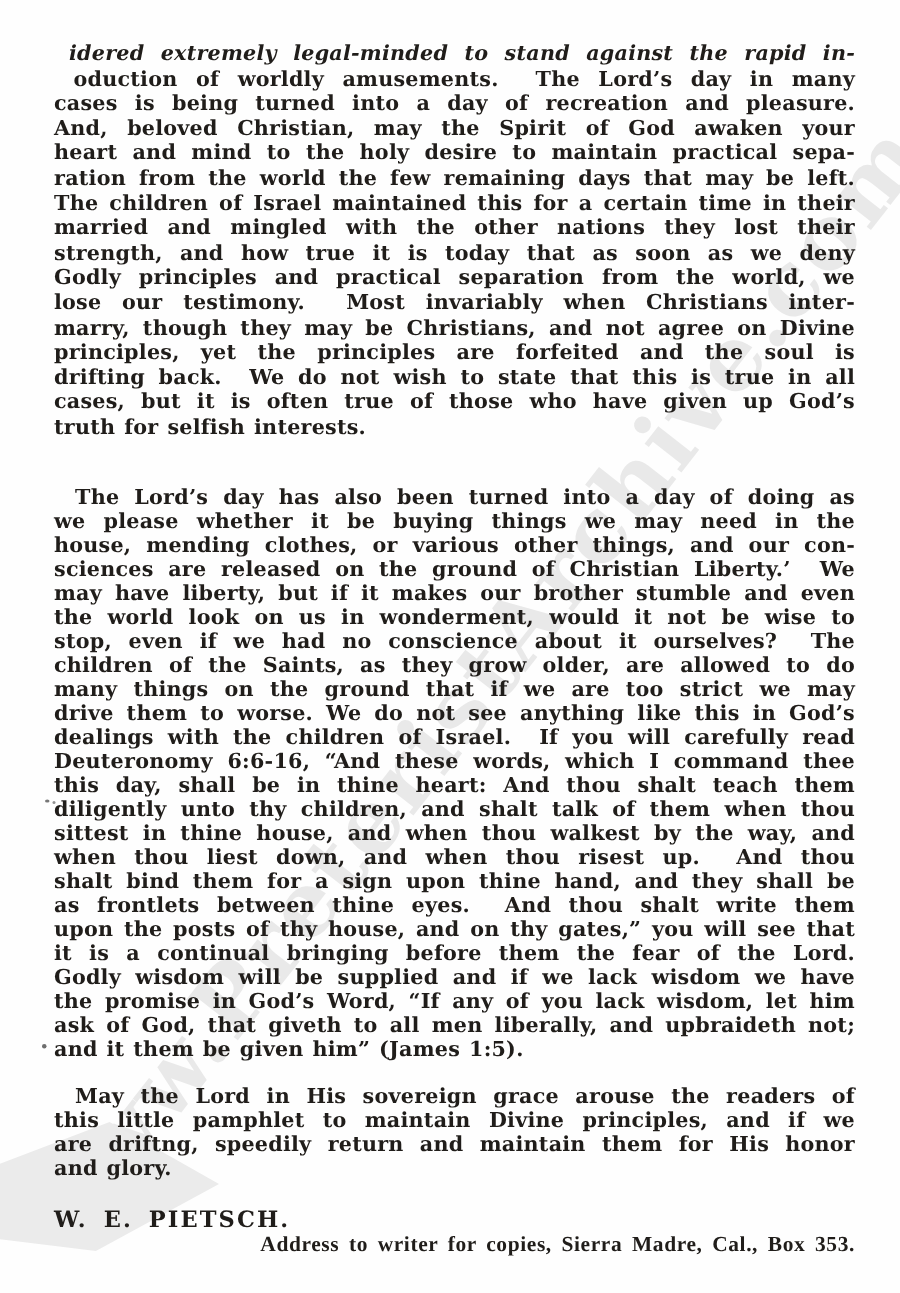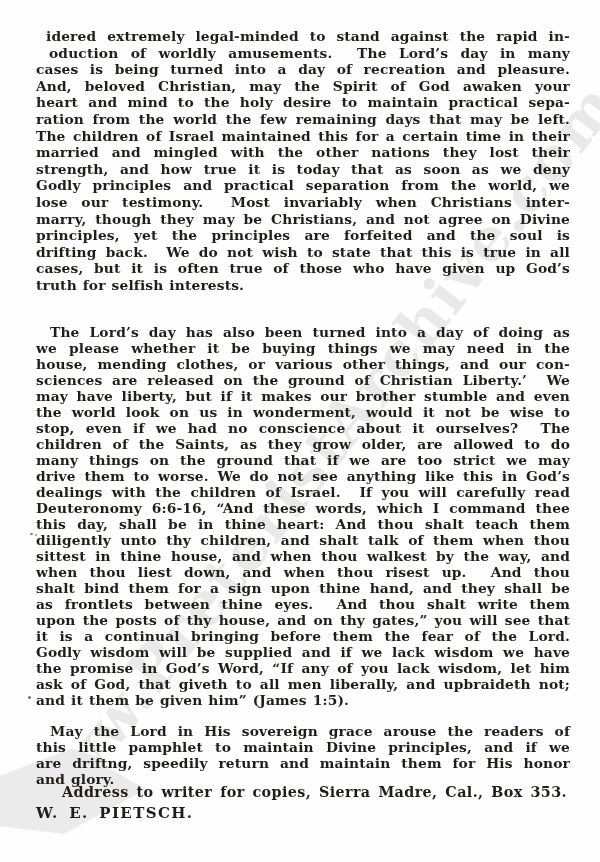--- a/index.html
+++ b/index.html
@@ -61,43 +61,44 @@
   #p1 .line { line-height: 16.6px; }
   #p2 .line, #p3 .line { line-height: 16px; }
   .line {
     text-align: justify;
     text-align-last: justify;
   }
   .line.last { text-align-last: left; }
   
   #p2 .line.first, #p3 .line.first { padding-left: 14px; }
   
-  #p1 .line:nth-child(1) { padding-left: 10px; }
+  #p1 .line:nth-child(1) { padding-left: 10px; font-style: italic; }
   #p1 .line:nth-child(2) { padding-left: 13px; }
 
   .signature {
     position: absolute;
     top: 804px; left: 0;
     width: 534px;
     box-sizing: border-box;
     padding-right: 24px;
     font-size: 15px;
     letter-spacing: 1.4px;
     word-spacing: 4px;
   }
   .address {
     position: absolute;
-    top: 784px; left: 0;
+    top: 822px; left: 0;
     width: 534px;
     box-sizing: border-box;
     padding-left: 23px;
     font-size: 14.3px;
     letter-spacing: 0.4px;
     word-spacing: 2.5px;
-    text-align: center;
+    text-align: right;
+    font-family: Liberation Serif, serif;
   }
 </style>
 </head>
 <body>
 
 <div class="page">
   <div class="watermark">www.PreteristArchive.com</div>
   <div class="smudge"></div>
   <div class="speck s1"></div>
   <div class="speck s1b"></div>

